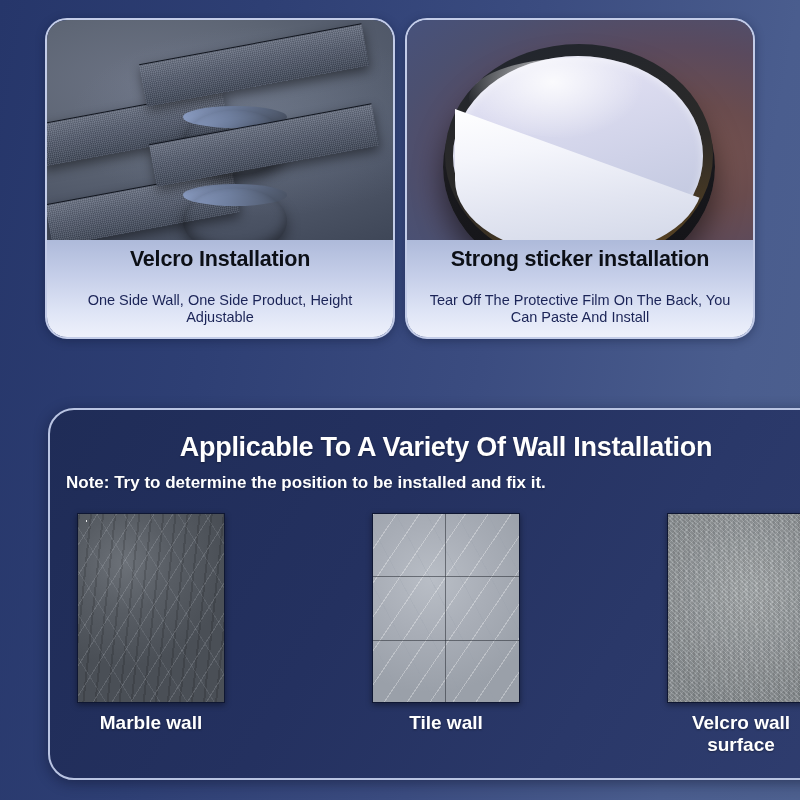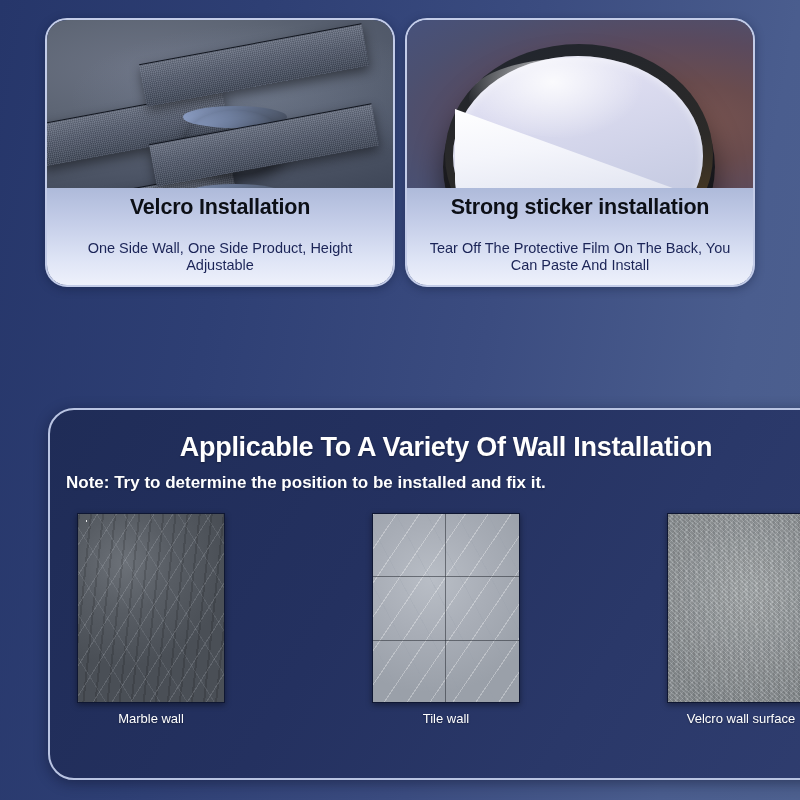--- a/index.html
+++ b/index.html
@@ -15,21 +15,21 @@
     background: linear-gradient(100deg, #26366a 0%, #2e3f74 28%, #3b4c80 58%, #4a5d8e 85%, #4d608f 100%);
     position: relative;
   }
 
   
   .top-row {
     position: absolute;
     left: 45px;
     top: 18px;
     width: 710px;
-    height: 269px;
+    height: 321px;
     display: flex;
     gap: 10px;
   }
   .info-card {
     position: relative;
     width: 350px;
     border-radius: 22px;
     overflow: hidden;
     border: 2px solid #c3cce8;
     box-sizing: border-box;
@@ -212,22 +212,22 @@
   .swatch-img {
     width: 148px;
     height: 190px;
     border: 1px solid #0f1733;
     box-sizing: border-box;
     box-shadow: 0 2px 6px rgba(0,0,0,0.4);
   }
   .swatch-label {
     margin-top: 9px;
     color: #ffffff;
-    font-size: 13px;
-    font-weight: normal;
+    font-size: 19px;
+    font-weight: bold;
     text-align: center;
     line-height: 1.15;
     text-shadow: 0 1px 2px rgba(0,0,0,0.35);
   }
 
   
   .tex-marble {
     background:
       linear-gradient(118deg, rgba(255,255,255,0.85) 0 1.2px, rgba(255,255,255,0) 1.2px 3px) no-repeat 8px 6px / 40px 62px,
       repeating-linear-gradient(122deg, rgba(215,220,228,0.16) 0 1px, rgba(0,0,0,0) 1px 16px),

